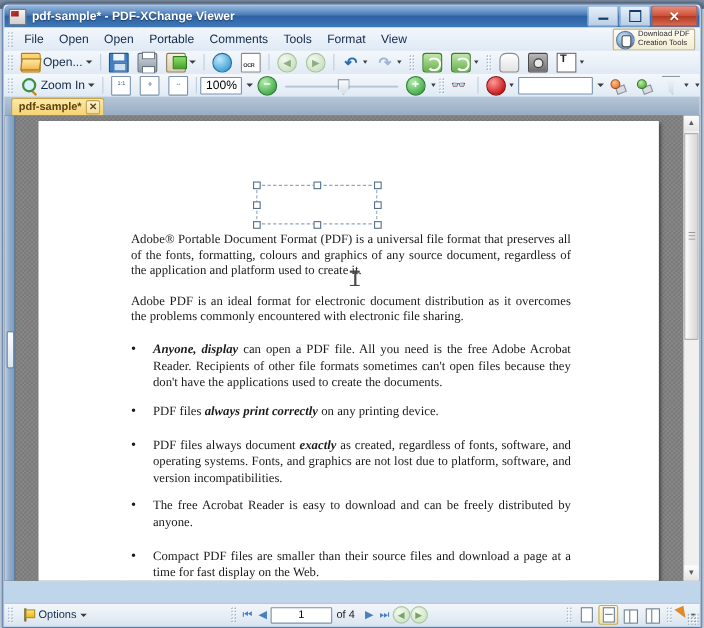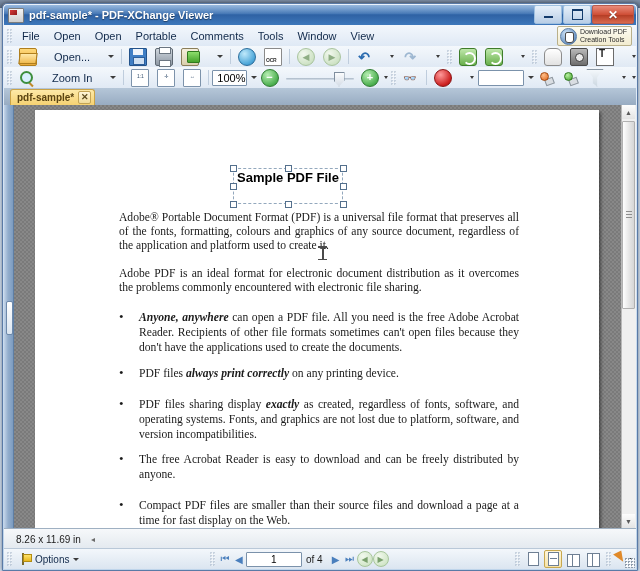--- a/index.html
+++ b/index.html
@@ -131,21 +131,21 @@
     position: absolute; left: 1px; right: 1px; height: 21px;
     background: linear-gradient(180deg,#f4f8fc,#e0e9f4);
     display: flex; align-items: center;
     border-bottom: 1px solid #c6d5e6;
     overflow: hidden;
   }
   .toolbar.row1 { top: 42px; }
   .toolbar.row2 { top: 63px; border-bottom: 1px solid #b7c7da; }
 
   .tb-btn {
-    display: flex; align-items: center; gap: 17px;
+    display: flex; align-items: center; gap: 2px;
     padding: 1px 3px; height: 18px; box-sizing: border-box;
     border: 1px solid transparent; border-radius: 2px;
     white-space: nowrap; font-size: 11px; color: #11294a;
   }
   .tb-sep { width: 1px; height: 15px; background: #bfcddd; margin: 0 3px; flex: 0 0 auto; }
   .caret {
     width: 0; height: 0; margin-left: 1px;
     border-left: 3px solid transparent; border-right: 3px solid transparent;
     border-top: 3px solid #3b3b3b; flex: 0 0 auto;
   }
@@ -446,21 +446,21 @@
     </div>
 
     <div class="menubar">
       <div class="grip"></div>
       <div class="menu-item">File</div>
       <div class="menu-item">Open</div>
       <div class="menu-item">Open</div>
       <div class="menu-item">Portable</div>
       <div class="menu-item">Comments</div>
       <div class="menu-item">Tools</div>
-      <div class="menu-item">Window</div>
+      <div class="menu-item">Format</div>
       <div class="menu-item">View</div>
       <div class="dl-badge">
         <div class="dl-icon"></div>
         <div>
           <div class="dl-text">Download PDF</div>
           <div class="dl-text">Creation Tools</div>
         </div>
       </div>
     </div>
 
@@ -600,52 +600,51 @@
       <div class="navpane">
         <div class="navpane-grip"></div>
       </div>
       <div class="pane-bg"></div>
 
       <div class="page">
         <div class="pdf">
 
           <div class="pdf-title-wrap">
             <div class="sel-dash"></div>
-            <div class="pdf-title">Sample PDF File</div>
             <div class="hnd" style="left:-3px;  top:-3px;"></div>
             <div class="hnd" style="left:52px;  top:-3px;"></div>
             <div class="hnd" style="left:107px; top:-3px;"></div>
             <div class="hnd" style="left:-3px;  top:15px;"></div>
             <div class="hnd" style="left:107px; top:15px;"></div>
             <div class="hnd" style="left:-3px;  top:33px;"></div>
             <div class="hnd" style="left:52px;  top:33px;"></div>
             <div class="hnd" style="left:107px; top:33px;"></div>
           </div>
 
           <div class="pdf-p" style="left:84px; top:101px; width:400px;">Adobe® Portable Document Format (PDF) is a universal file format that preserves all of the fonts, formatting, colours and graphics of any source document, regardless of the application and platform used to create it.</div>
 
           <div class="ibeam">
               <span></span>
             </div>
 
           <div class="pdf-p" style="left:84px; top:157px; width:400px;">Adobe PDF is an ideal format for electronic document distribution as it overcomes the problems commonly encountered with electronic file sharing.</div>
 
           <div class="pdf-li" style="left:104px; top:200px; width:380px;">
             <span class="bullet">•</span>
-            <b class="i">Anyone, anywhere</b><span> can open a PDF file. All you need is the free Adobe Acrobat Reader. Recipients of other file formats sometimes can't open files because they don't have the applications used to create the documents.</span>
+            <b class="i">Anyone, display</b><span> can open a PDF file. All you need is the free Adobe Acrobat Reader. Recipients of other file formats sometimes can't open files because they don't have the applications used to create the documents.</span>
           </div>
 
           <div class="pdf-li" style="left:104px; top:256px; width:380px;">
             <span class="bullet">•</span>
             <span>PDF files </span><b class="i">always print correctly</b><span> on any printing device.</span>
           </div>
 
           <div class="pdf-li" style="left:104px; top:287px; width:380px;">
             <span class="bullet">•</span>
-            <span>PDF files sharing display </span><b class="i">exactly</b><span> as created, regardless of fonts, software, and operating systems. Fonts, and graphics are not lost due to platform, software, and version incompatibilities.</span>
+            <span>PDF files always document </span><b class="i">exactly</b><span> as created, regardless of fonts, software, and operating systems. Fonts, and graphics are not lost due to platform, software, and version incompatibilities.</span>
           </div>
 
           <div class="pdf-li" style="left:104px; top:342px; width:380px;">
             <span class="bullet">•</span>
             <span>The free Acrobat Reader is easy to download and can be freely distributed by anyone.</span>
           </div>
 
           <div class="pdf-li" style="left:104px; top:388px; width:380px;">
             <span class="bullet">•</span>
             <span>Compact PDF files are smaller than their source files and download a page at a time for fast display on the Web.</span>
@@ -656,24 +655,20 @@
 
       <div class="vscroll">
         <div class="sb-arrow up">▲</div>
         <div class="vthumb">
             <span class="lines"></span>
           </div>
         <div class="sb-arrow down">▼</div>
       </div>
     </div>
 
-    <div class="sizebar">
-      <div class="size-text">8.26 x 11.69 in</div>
-      <div class="size-caret">◂</div>
-    </div>
 
     <div class="statusbar">
       <div class="grip"></div>
       <div class="status-btn">
         <span class="flag"></span>
         <span>Options</span>
         <span class="caret"></span>
       </div>
       <div class="spacer"></div>
       <div class="grip"></div>

